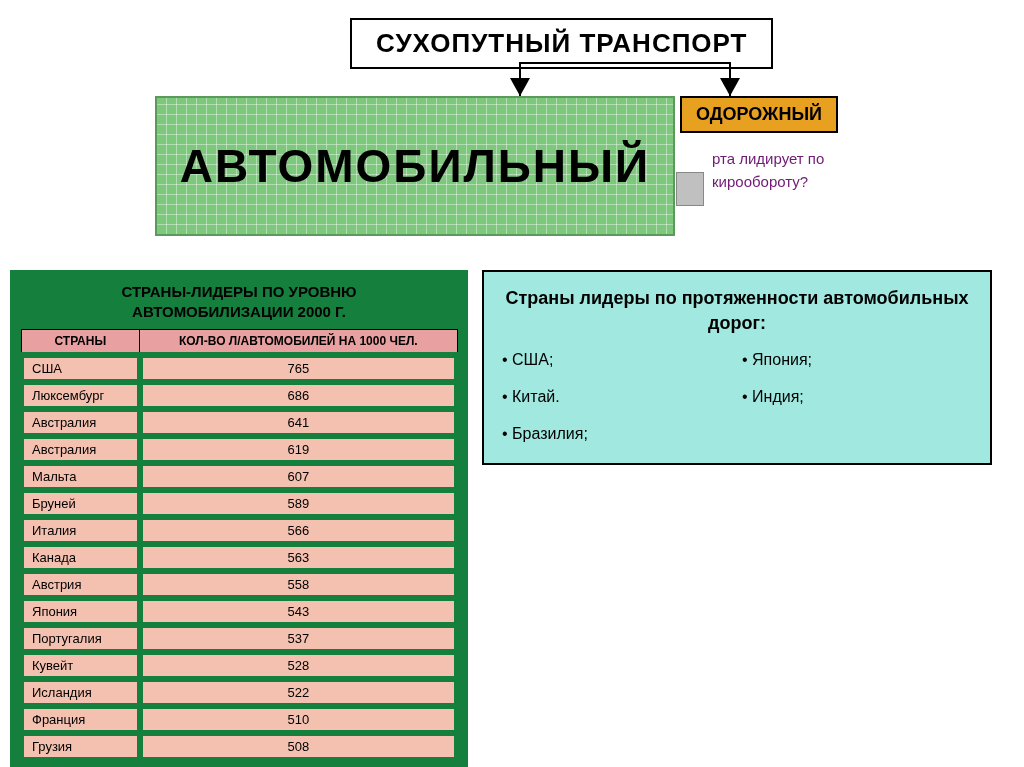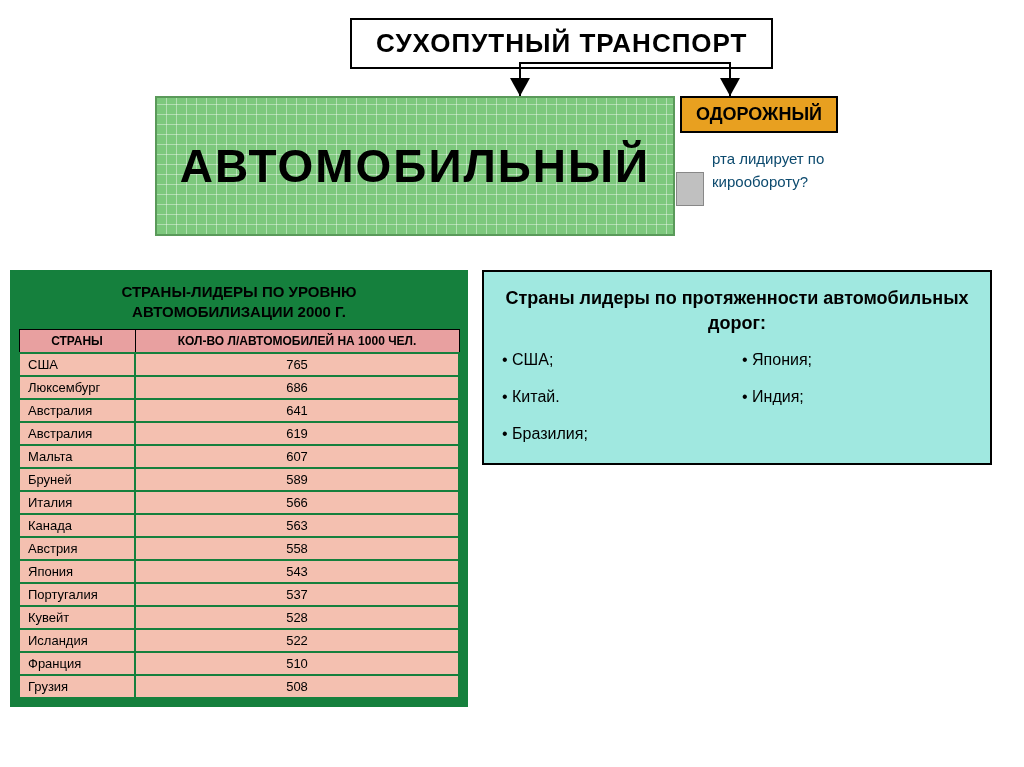--- a/index.html
+++ b/index.html
@@ -108,21 +108,21 @@
       border: 1px solid #888;
     }
 
     
     .right-text {
       position: absolute;
       top: 148px;
       left: 712px;
       font-size: 15px;
       line-height: 1.5;
-      color: #0c4a6e;
+      color: #701a75;
     }
 
     
     .pink-area {
       position: absolute;
       top: 270px;
       left: 10px;
       width: 458px;
       background: #15803d;
       padding: 12px 8px 8px 8px;
@@ -148,21 +148,21 @@
       background: #e8a0a0;
       border: 1px solid #000;
       padding: 4px 6px;
       text-align: center;
       font-weight: bold;
       font-size: 12px;
       text-transform: uppercase;
     }
 
     .data-table td {
-      border: 2px solid #15803d;
+      border: 6px solid #15803d;
       padding: 3px 8px;
       background: #f4c0b0;
     }
 
     .data-table td:first-child {
       font-weight: normal;
     }
 
     .data-table td:last-child {
       text-align: center;

